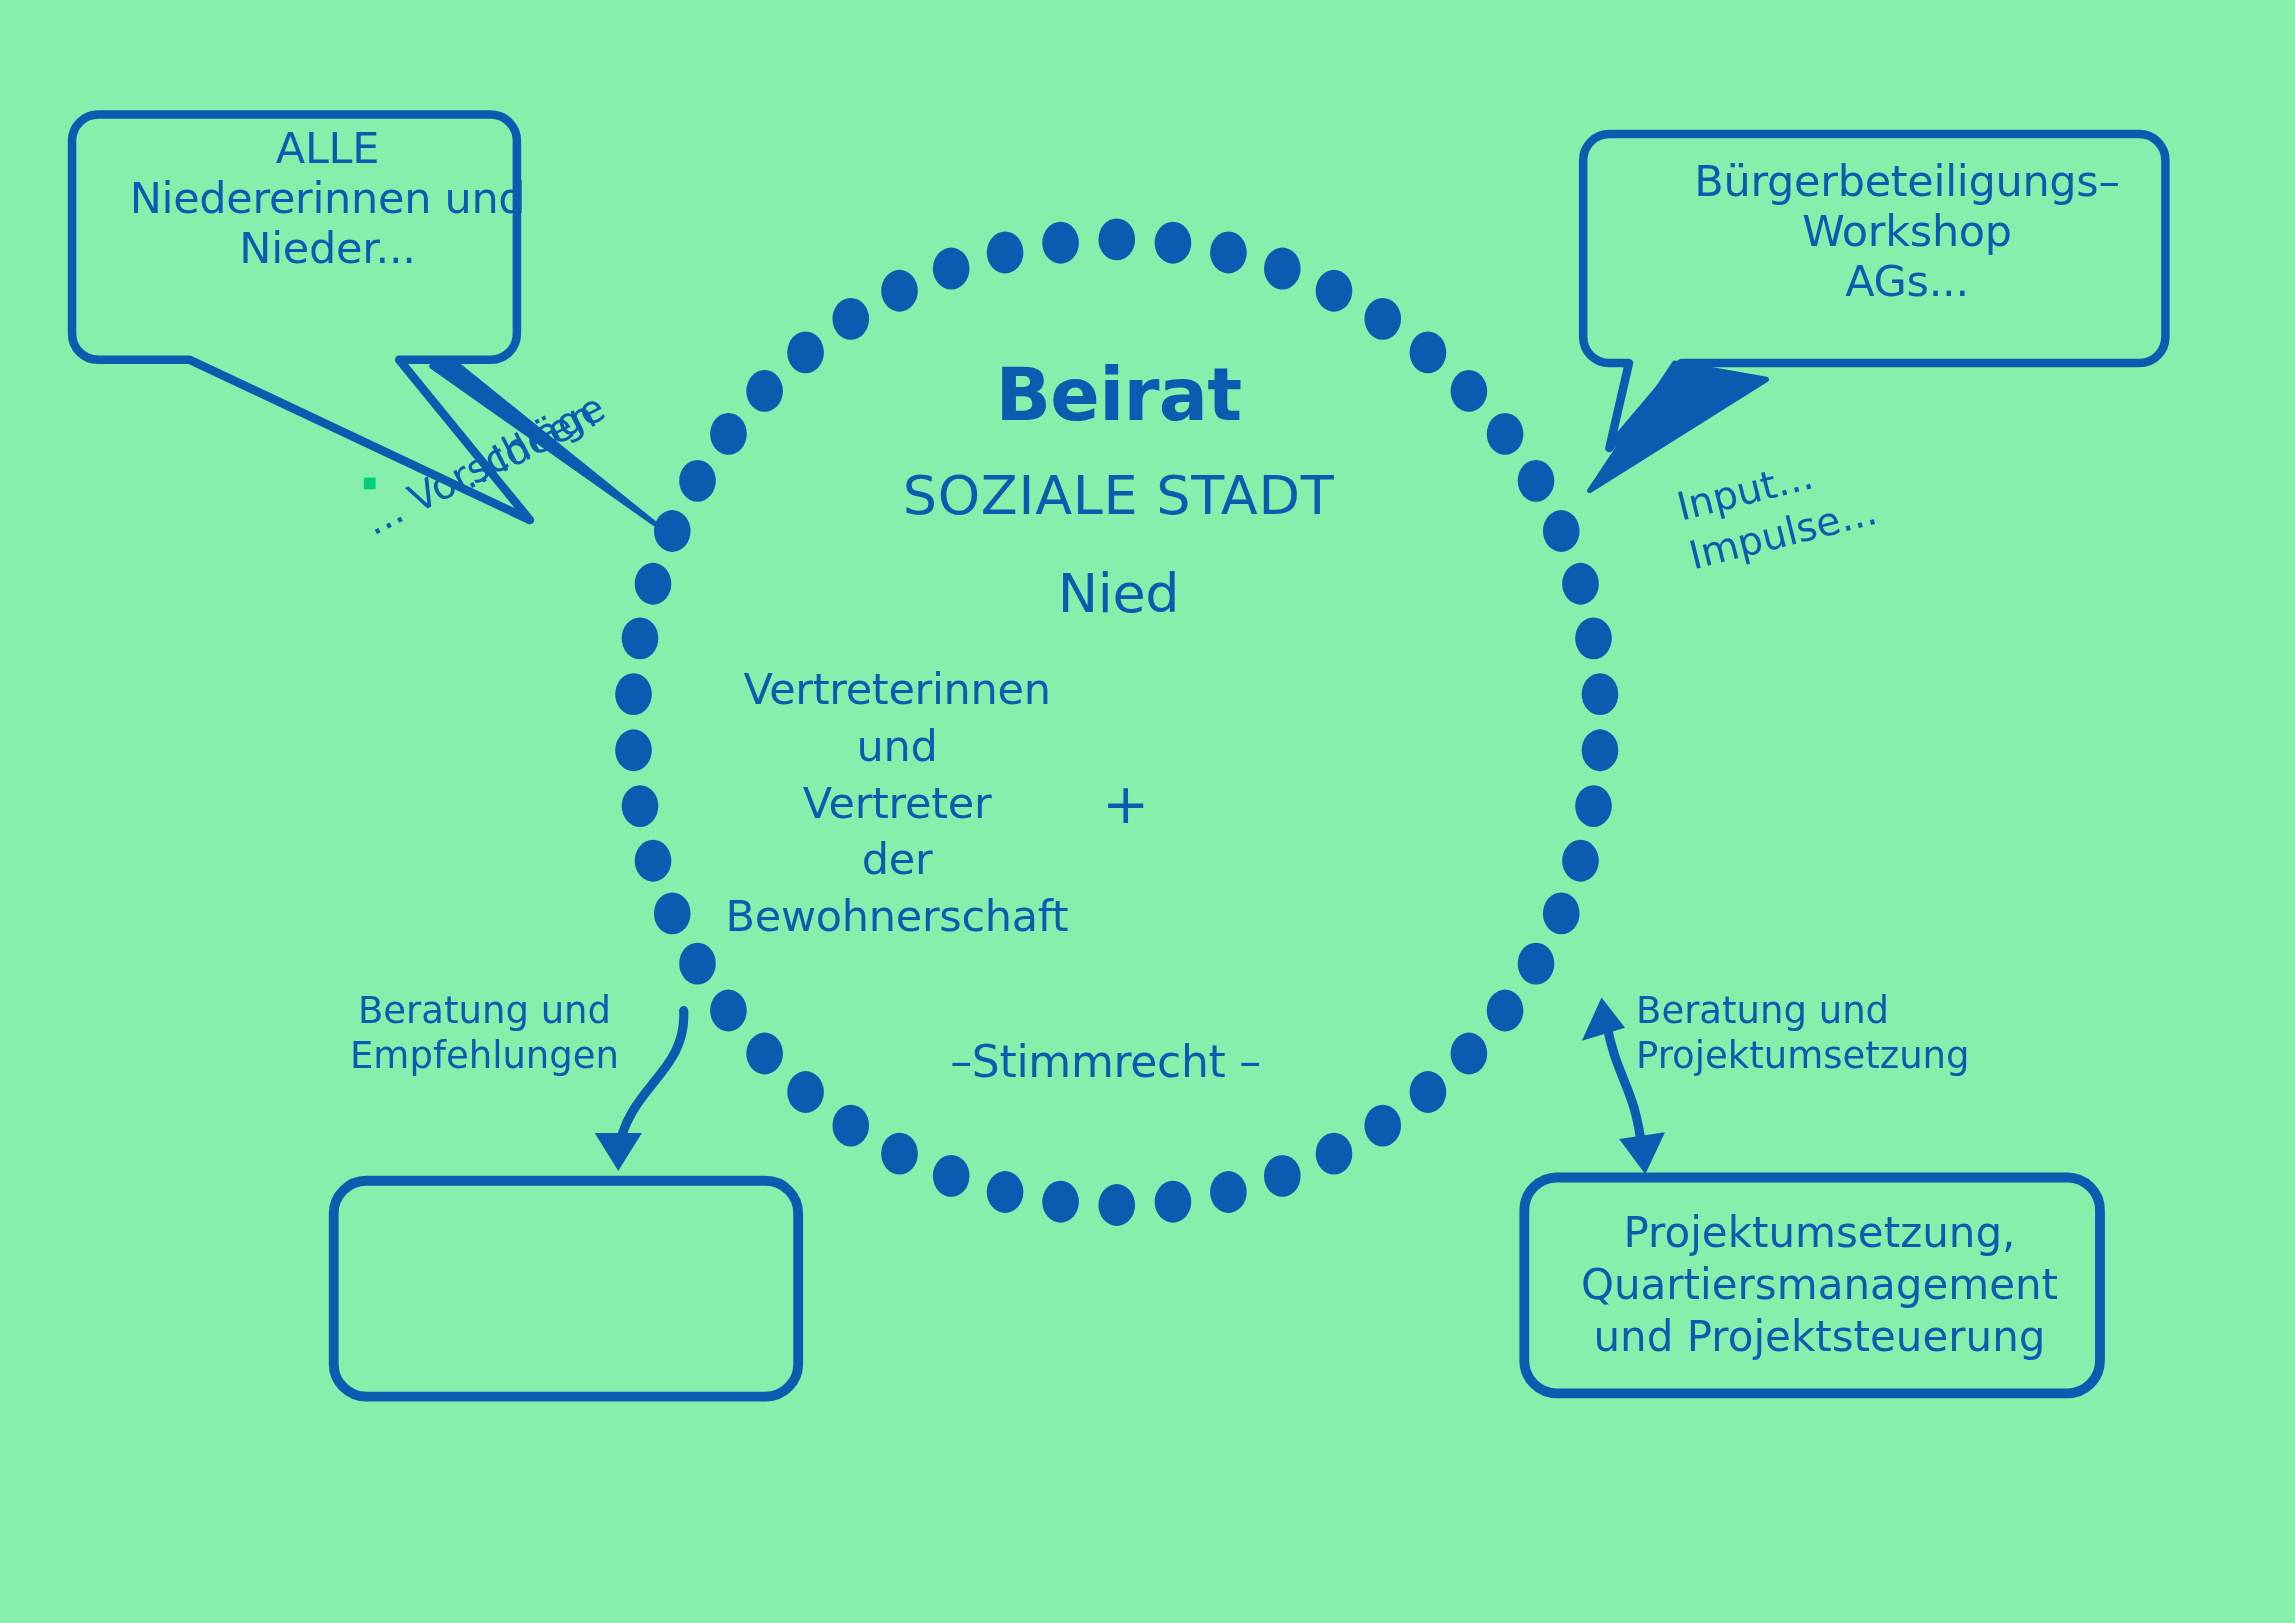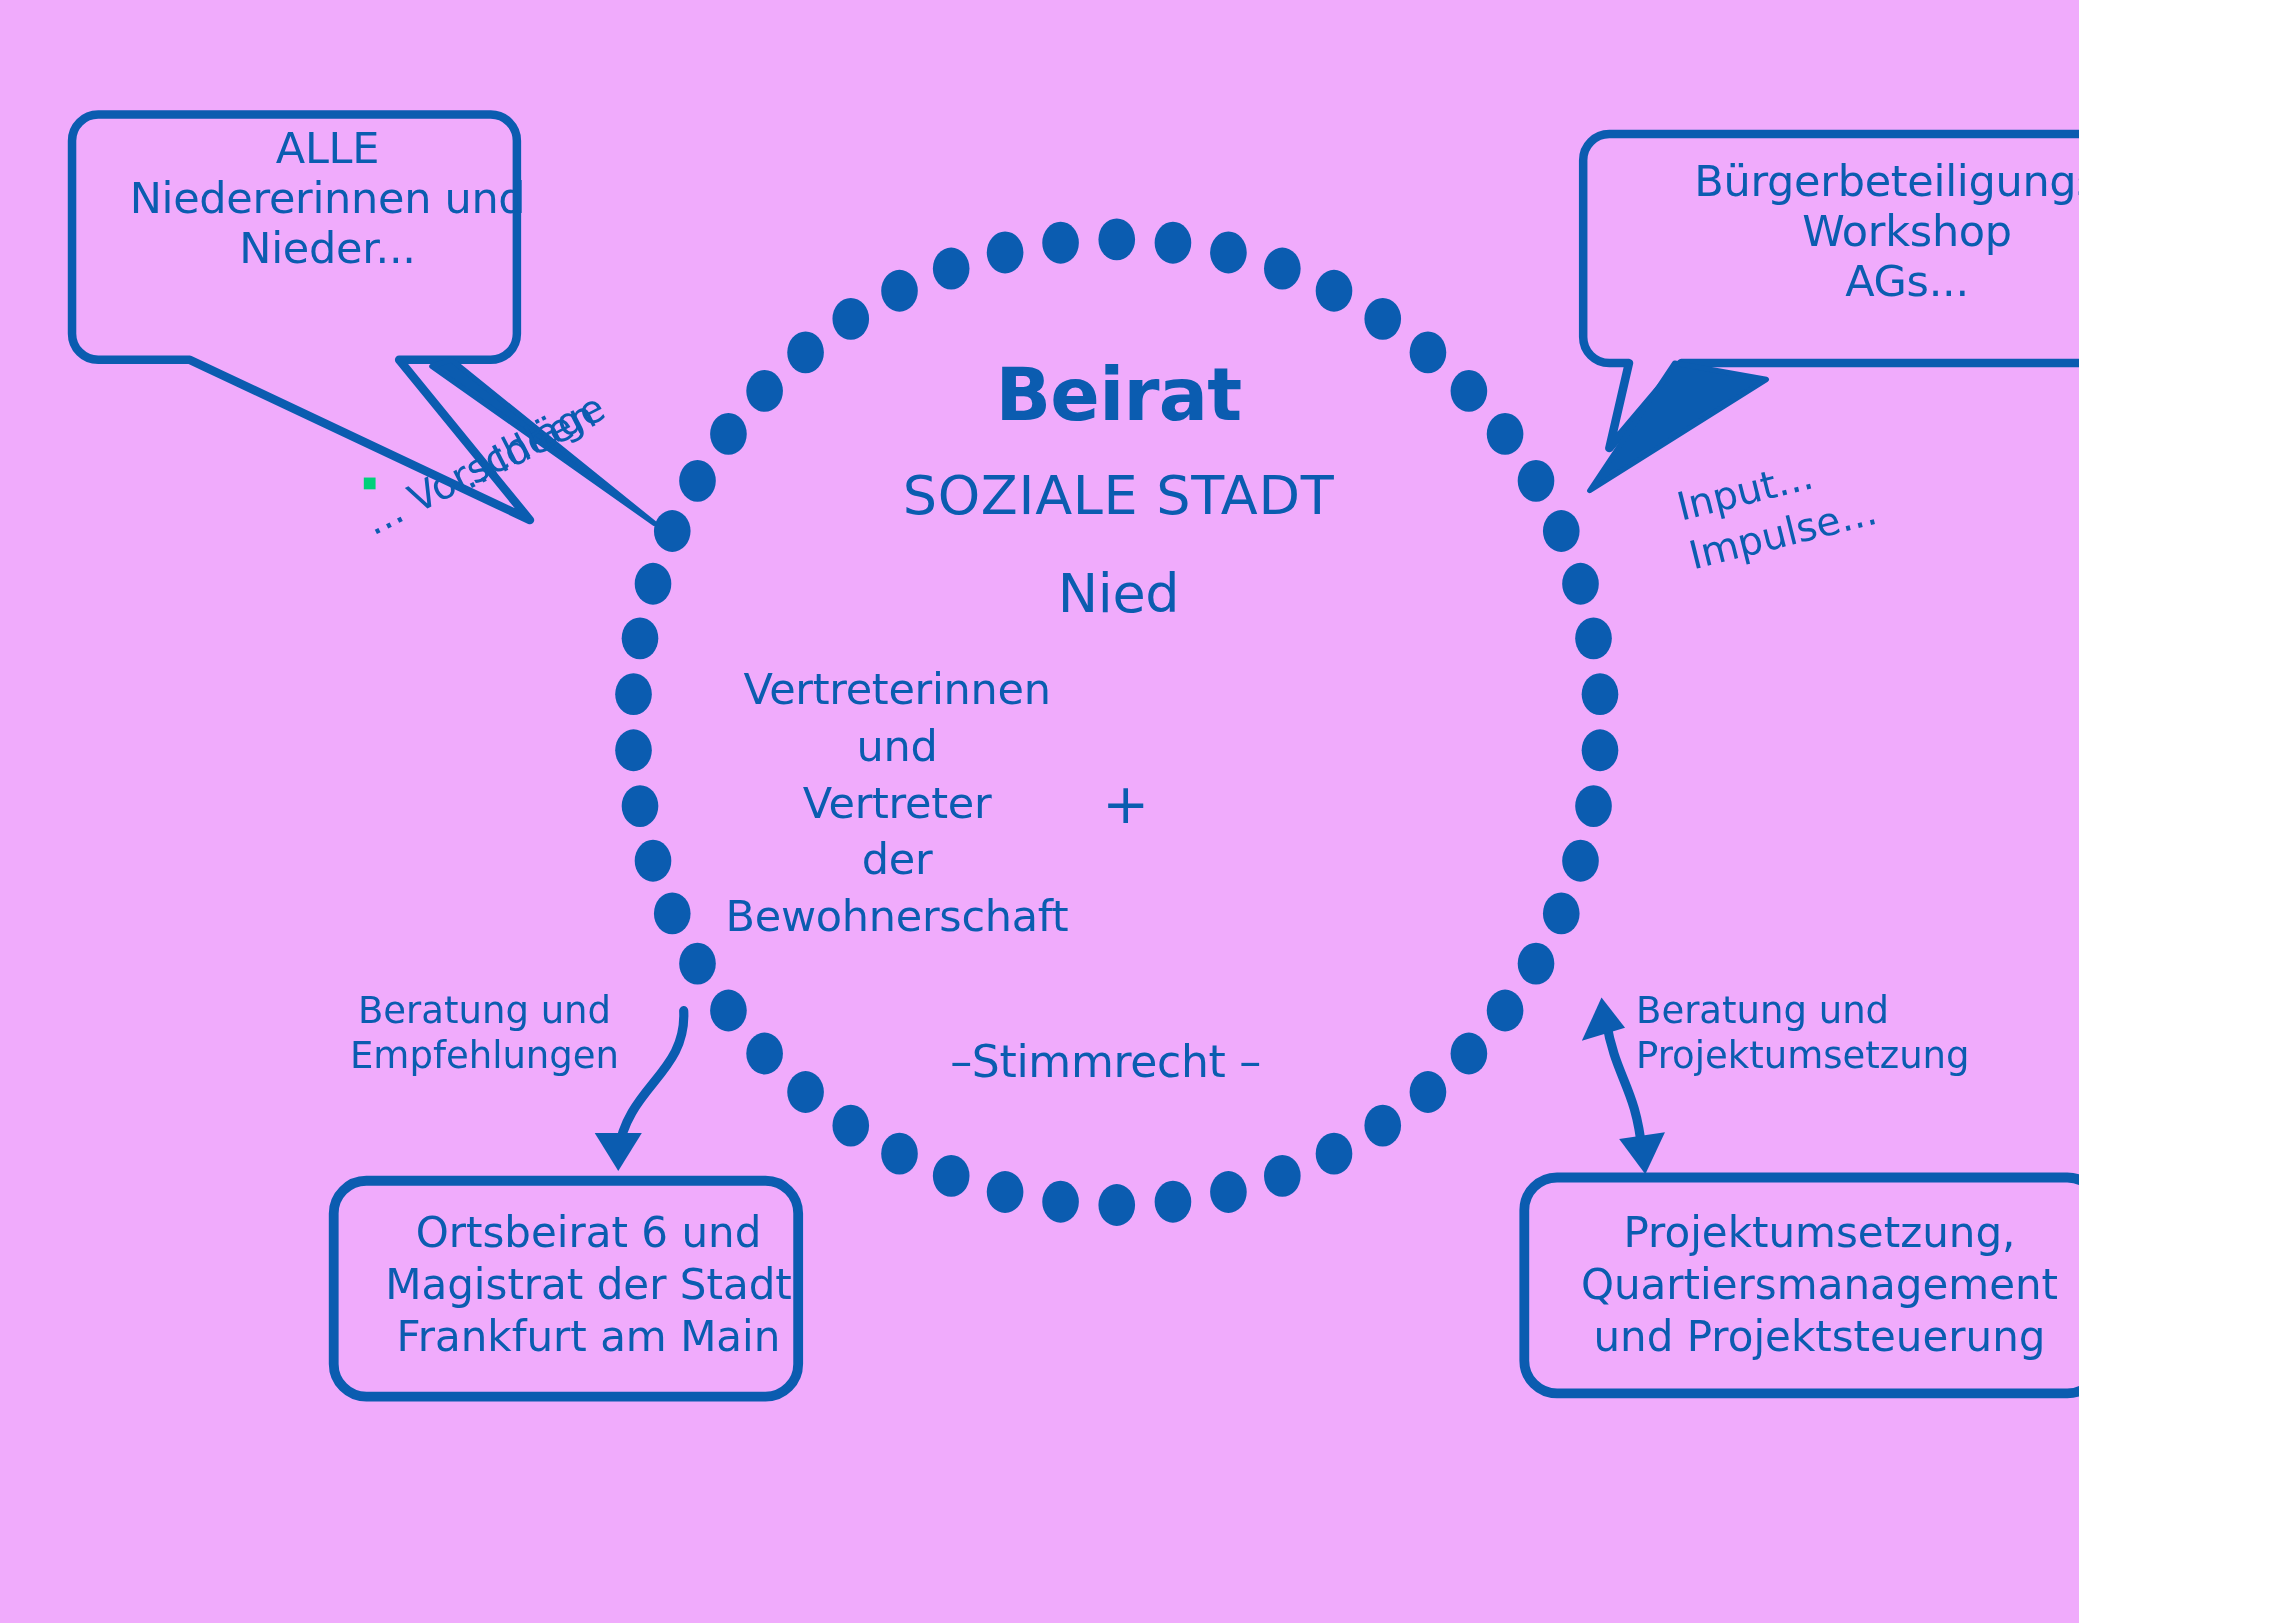--- a/index.html
+++ b/index.html
@@ -2,23 +2,23 @@
 <html style="font-size:10.5px"><head>
 <meta charset="utf-8">
 <style>
   html, body {
     margin: 0;
     padding: 0;
     background: #ffffff;
   }
   #stage {
     position: relative;
-    width: 2079px;
+    width: 2295px;
     height: 1623px;
-    background: #f0abfc;
+    background: #86efac;
     overflow: hidden;
     font-family: "DejaVu Sans", "Liberation Sans", sans-serif;
   }
   #vec {
     position: absolute;
     inset: 0;
     width: 2295px;
     height: 1623px;
   }
   .txt {
@@ -235,21 +235,18 @@
   <div class="rot" id="ann-ideen">...Ideen</div>
   <div class="rot" id="ann-vorschlaege">...  Vorschläge</div>
   <div class="rot" id="ann-input">Input...
 Impulse...</div>
 
   <div class="lbl" id="lbl-bl">Beratung und
 Empfehlungen</div>
   <div class="lbl" id="lbl-br">Beratung und
 Projektumsetzung</div>
 
-  <div class="boxtext" id="box-bl-text">Ortsbeirat 6 und
-Magistrat der Stadt
-Frankfurt am Main</div>
   <div class="boxtext" id="box-br-text">Projektumsetzung,
 Quartiersmanagement
 und Projektsteuerung</div>
 
 </div>
 
 
 </body></html>

